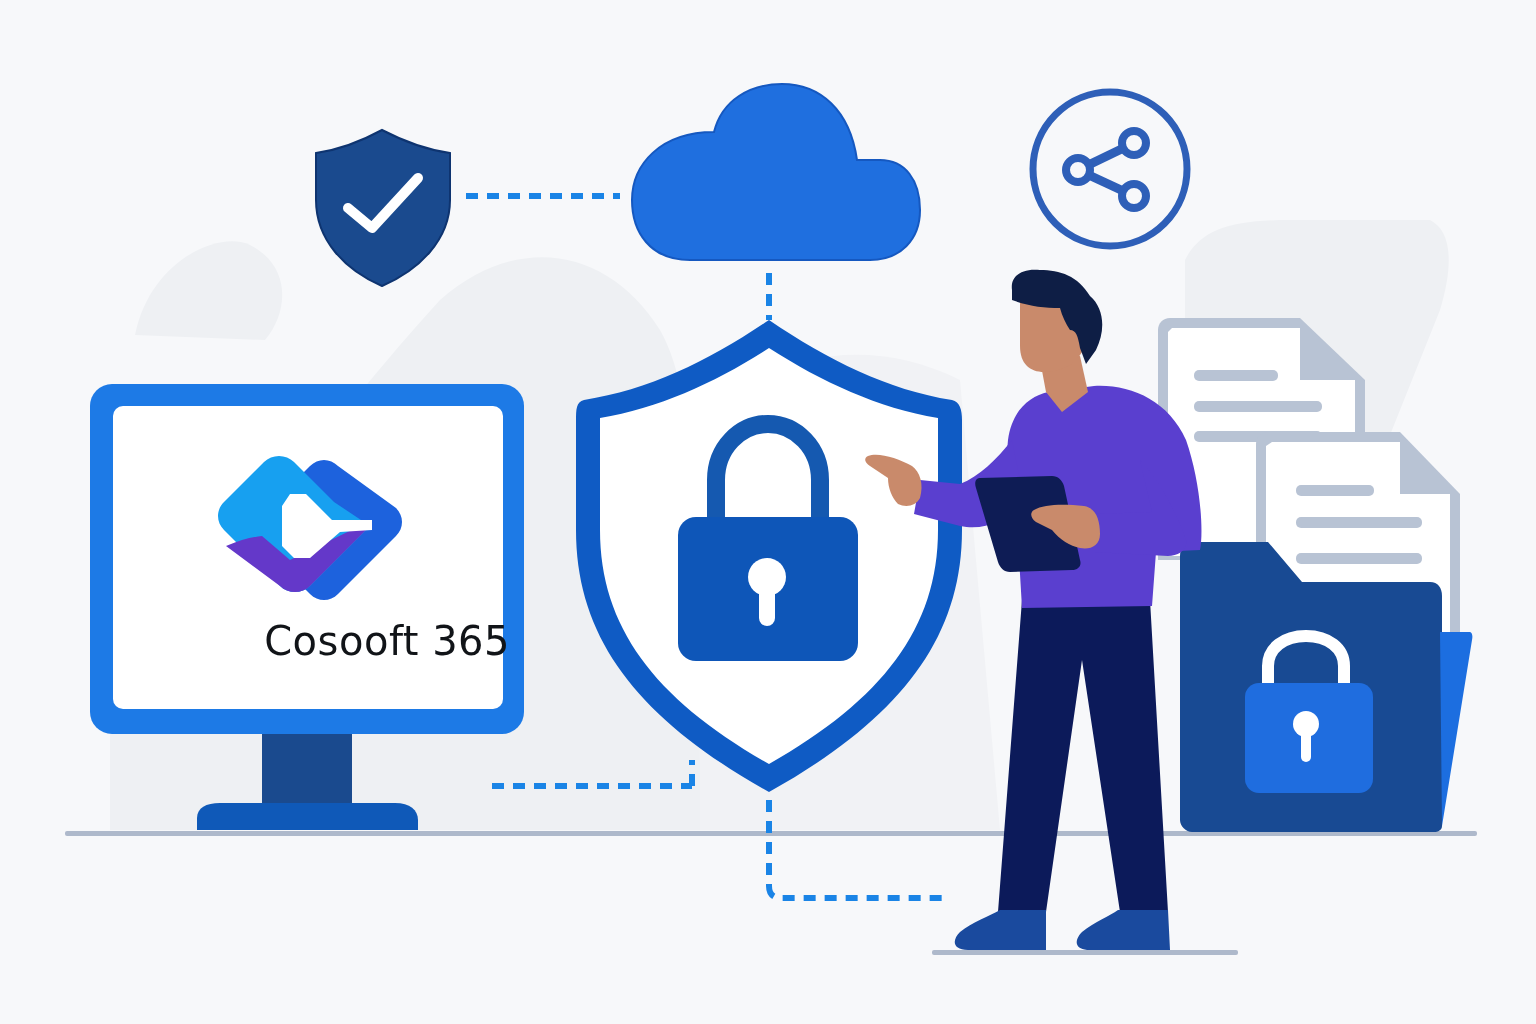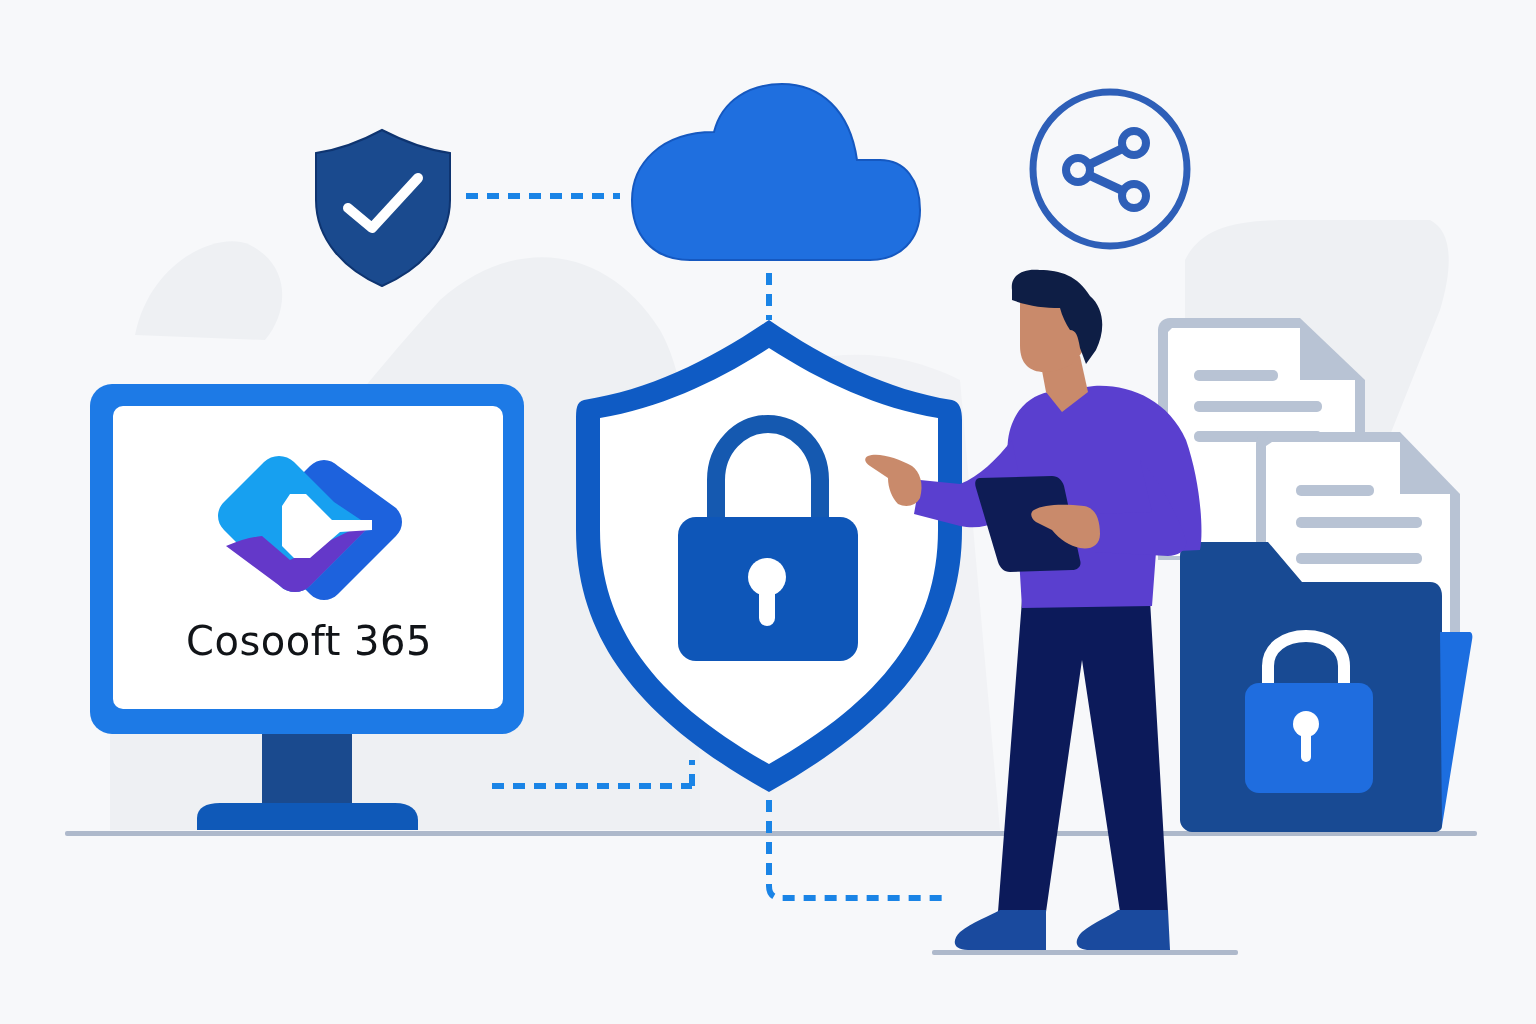--- a/index.html
+++ b/index.html
@@ -7,24 +7,25 @@
       width: 1536px; height: 1024px; overflow: hidden;
       background: #f7f8fa;
       font-family: "DejaVu Sans", "Liberation Sans", sans-serif;
       position: relative;
     }
     .stage { position: absolute; left: 0; top: 0; width: 1536px; height: 1024px; }
     .stage svg { position: absolute; left: 0; top: 0; }
     .brand-text {
       position: absolute;
       left: 114px; top: 618px; width: 390px;
-      text-align: center;
+      text-align: right;
       font-family: "DejaVu Sans", "Liberation Sans", sans-serif;
       font-size: 40px; letter-spacing: 0.5px;
       color: #111418;
+      padding-left: 6px;
     }
   </style>
 </head>
 <body>
 
 <div class="stage">
   <svg width="1536" height="1024" viewBox="0 0 1536 1024" xmlns="http://www.w3.org/2000/svg">
 
     <g>
       <path d="M135 335 C150 260 220 230 250 245 C290 265 290 310 265 340 Z" fill="#eef0f3"></path>

